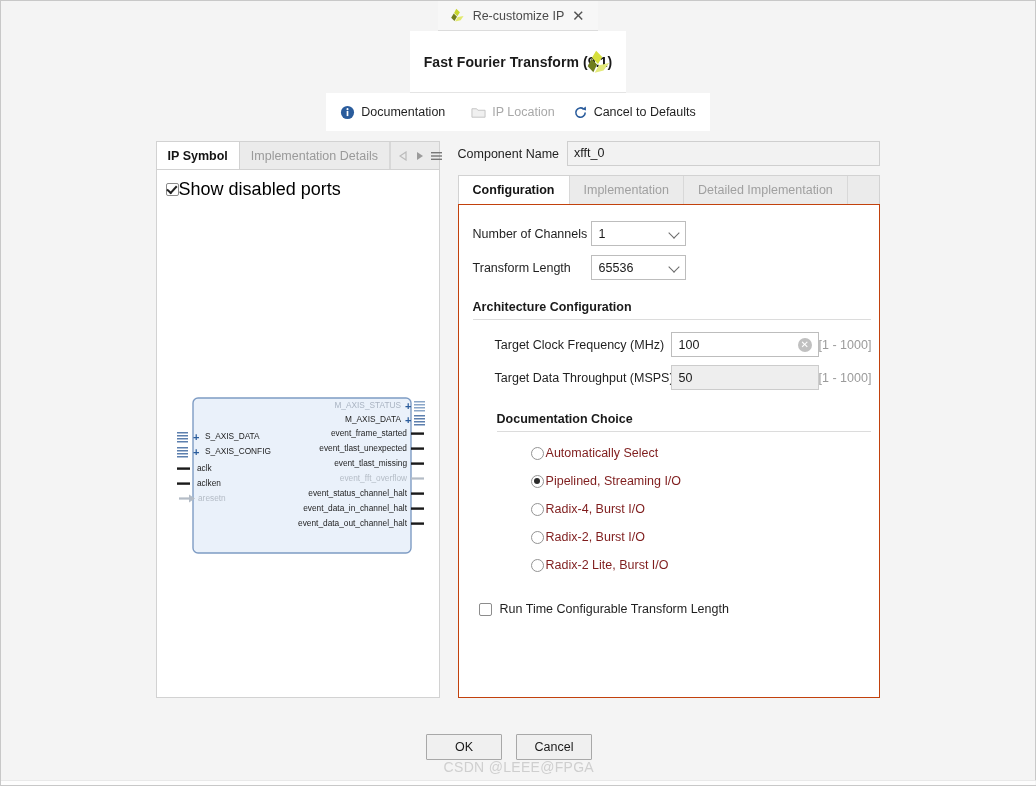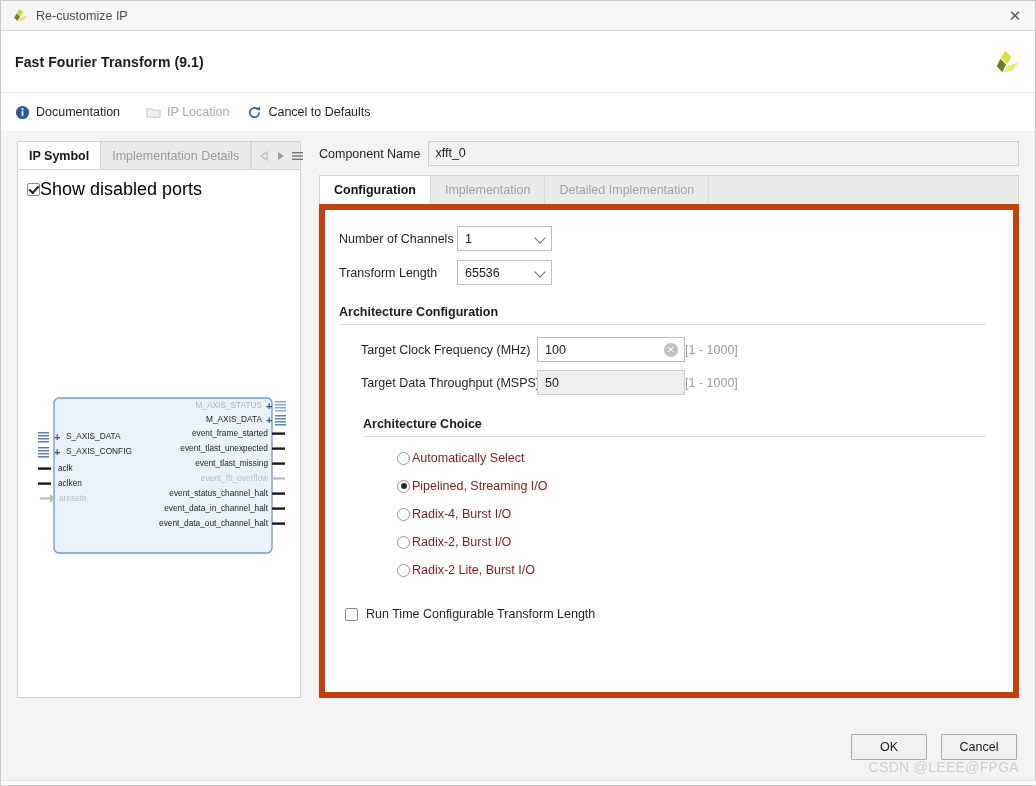--- a/index.html
+++ b/index.html
@@ -8,21 +8,21 @@
     width: 1036px; height: 786px;
     background: #f4f4f4;
     font-family: "Liberation Sans", sans-serif;
     overflow: hidden;
   }
   .dialog {
     position: relative;
     width: 1036px; height: 786px;
     background: #f4f4f4;
     border: 1px solid #c8c8c8;
-    display: flex; flex-direction: column;
+    display: flex; flex-direction: column; align-items: center;
   }
   
   .titlebar {
     height: 30px; min-height: 30px;
     background: #f7f7f7;
     border-bottom: 1px solid #dcdcdc;
     display: flex; align-items: center;
     padding: 0 6px 0 10px;
   }
   .titlebar .tb-logo { width: 18px; height: 16px; margin-right: 7px; flex: 0 0 auto; }
@@ -155,22 +155,22 @@
     border: 1px solid #d2d2d2; border-bottom: none;
   }
   .cfg-tab {
     display: flex; align-items: center; padding: 0 14px;
     font-size: 12.5px; color: #a0a0a0; background: #ebebeb;
     border-right: 1px solid #d8d8d8; cursor: pointer; white-space: nowrap;
   }
   .cfg-tab.active { background: #ffffff; color: #141414; font-weight: bold; }
   .cfg-body {
     flex: 1 1 auto; background: #ffffff;
-    border: 6px solid #c2410c;
-    padding: 16px 27px 10px 14px;
+    border: 1px solid #c2410c;
+    padding: 16px 8px 10px 14px;
     overflow: hidden;
   }
   .field-row {
     display: flex; align-items: center;
     margin-bottom: 9px; font-size: 12.5px;
   }
   .field-label { color: #1f1f1f; white-space: nowrap; }
   .sel {
     position: relative;
     width: 95px; height: 25px;
@@ -451,21 +451,21 @@
         </div>
 
         <div class="arch-row">
           <span class="arch-label">Target Data Throughput (MSPS)</span>
           <div class="txtin disabled">
             <span>50</span>
           </div>
           <span class="hint">[1 - 1000]</span>
         </div>
 
-        <div class="section-title" style="margin-left:24px;margin-top:22px">Architecture Choice</div>
+        <div class="section-title" style="margin-left:24px;margin-top:22px">Documentation Choice</div>
         <div class="section-rule" style="margin-left:24px"></div>
 
         <div class="radio-list">
           <div class="radio-row">
             <span class="rb"></span>
             <span>Automatically Select</span>
           </div>
           <div class="radio-row">
             <span class="rb on"></span>
             <span>Pipelined, Streaming I/O</span>

